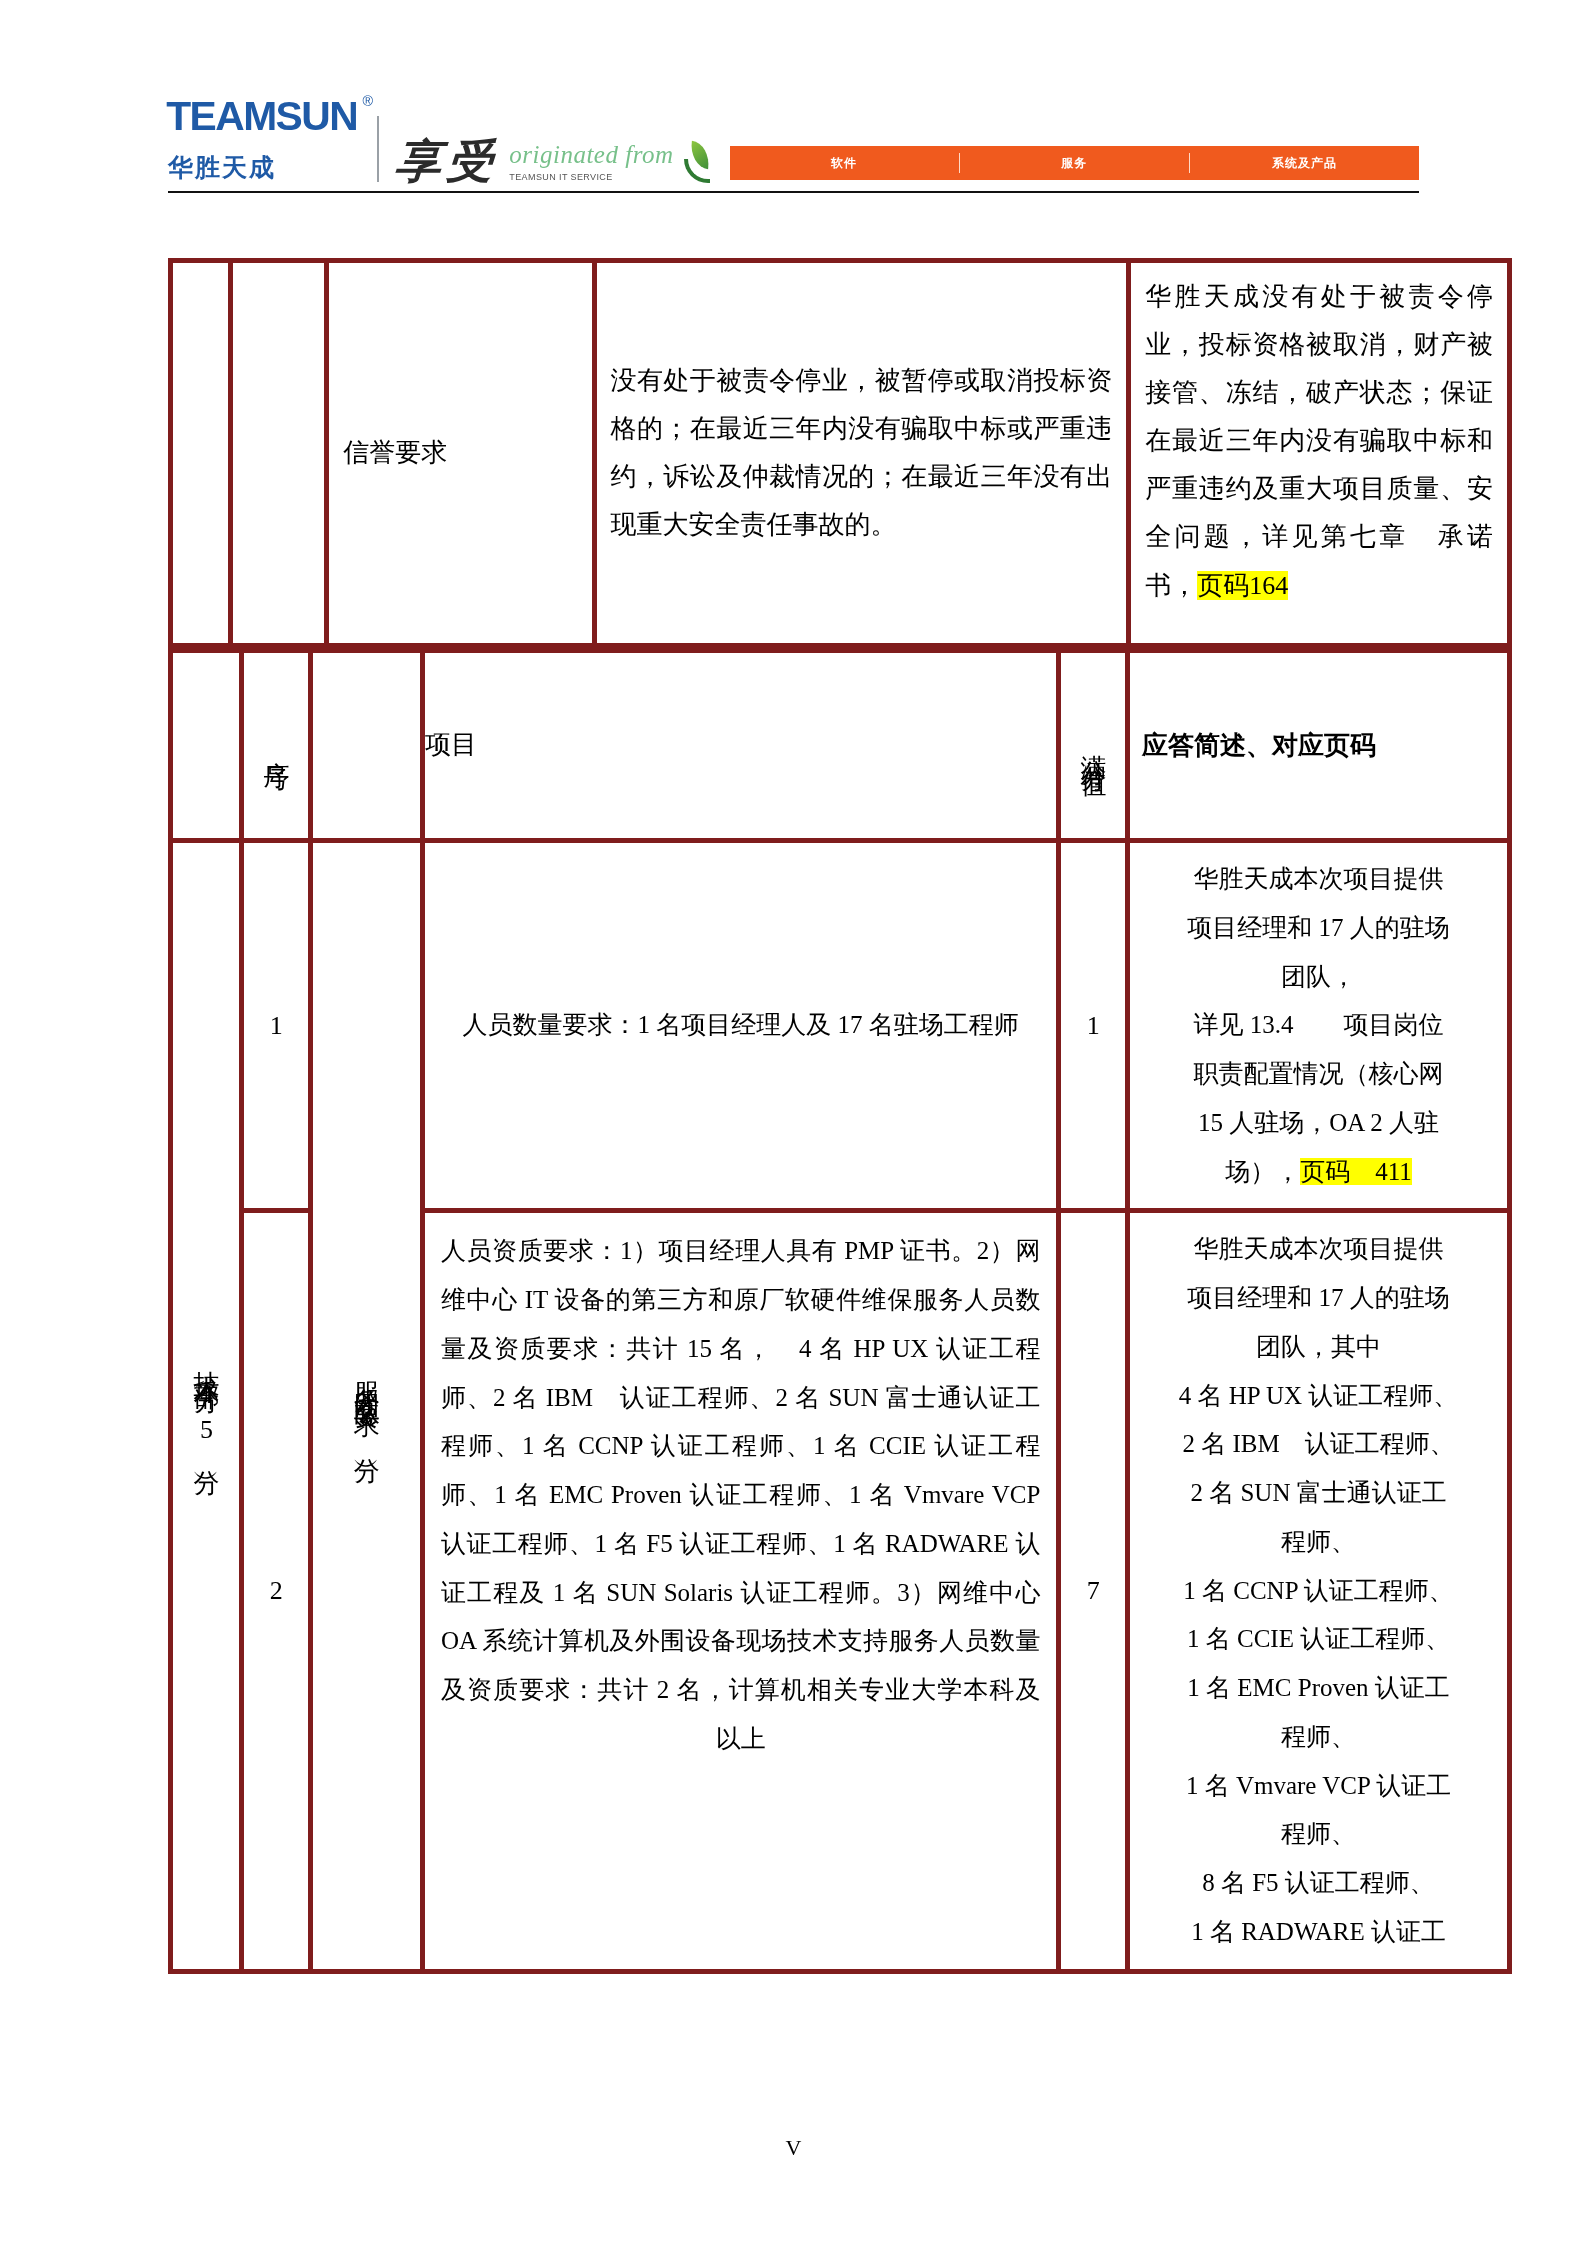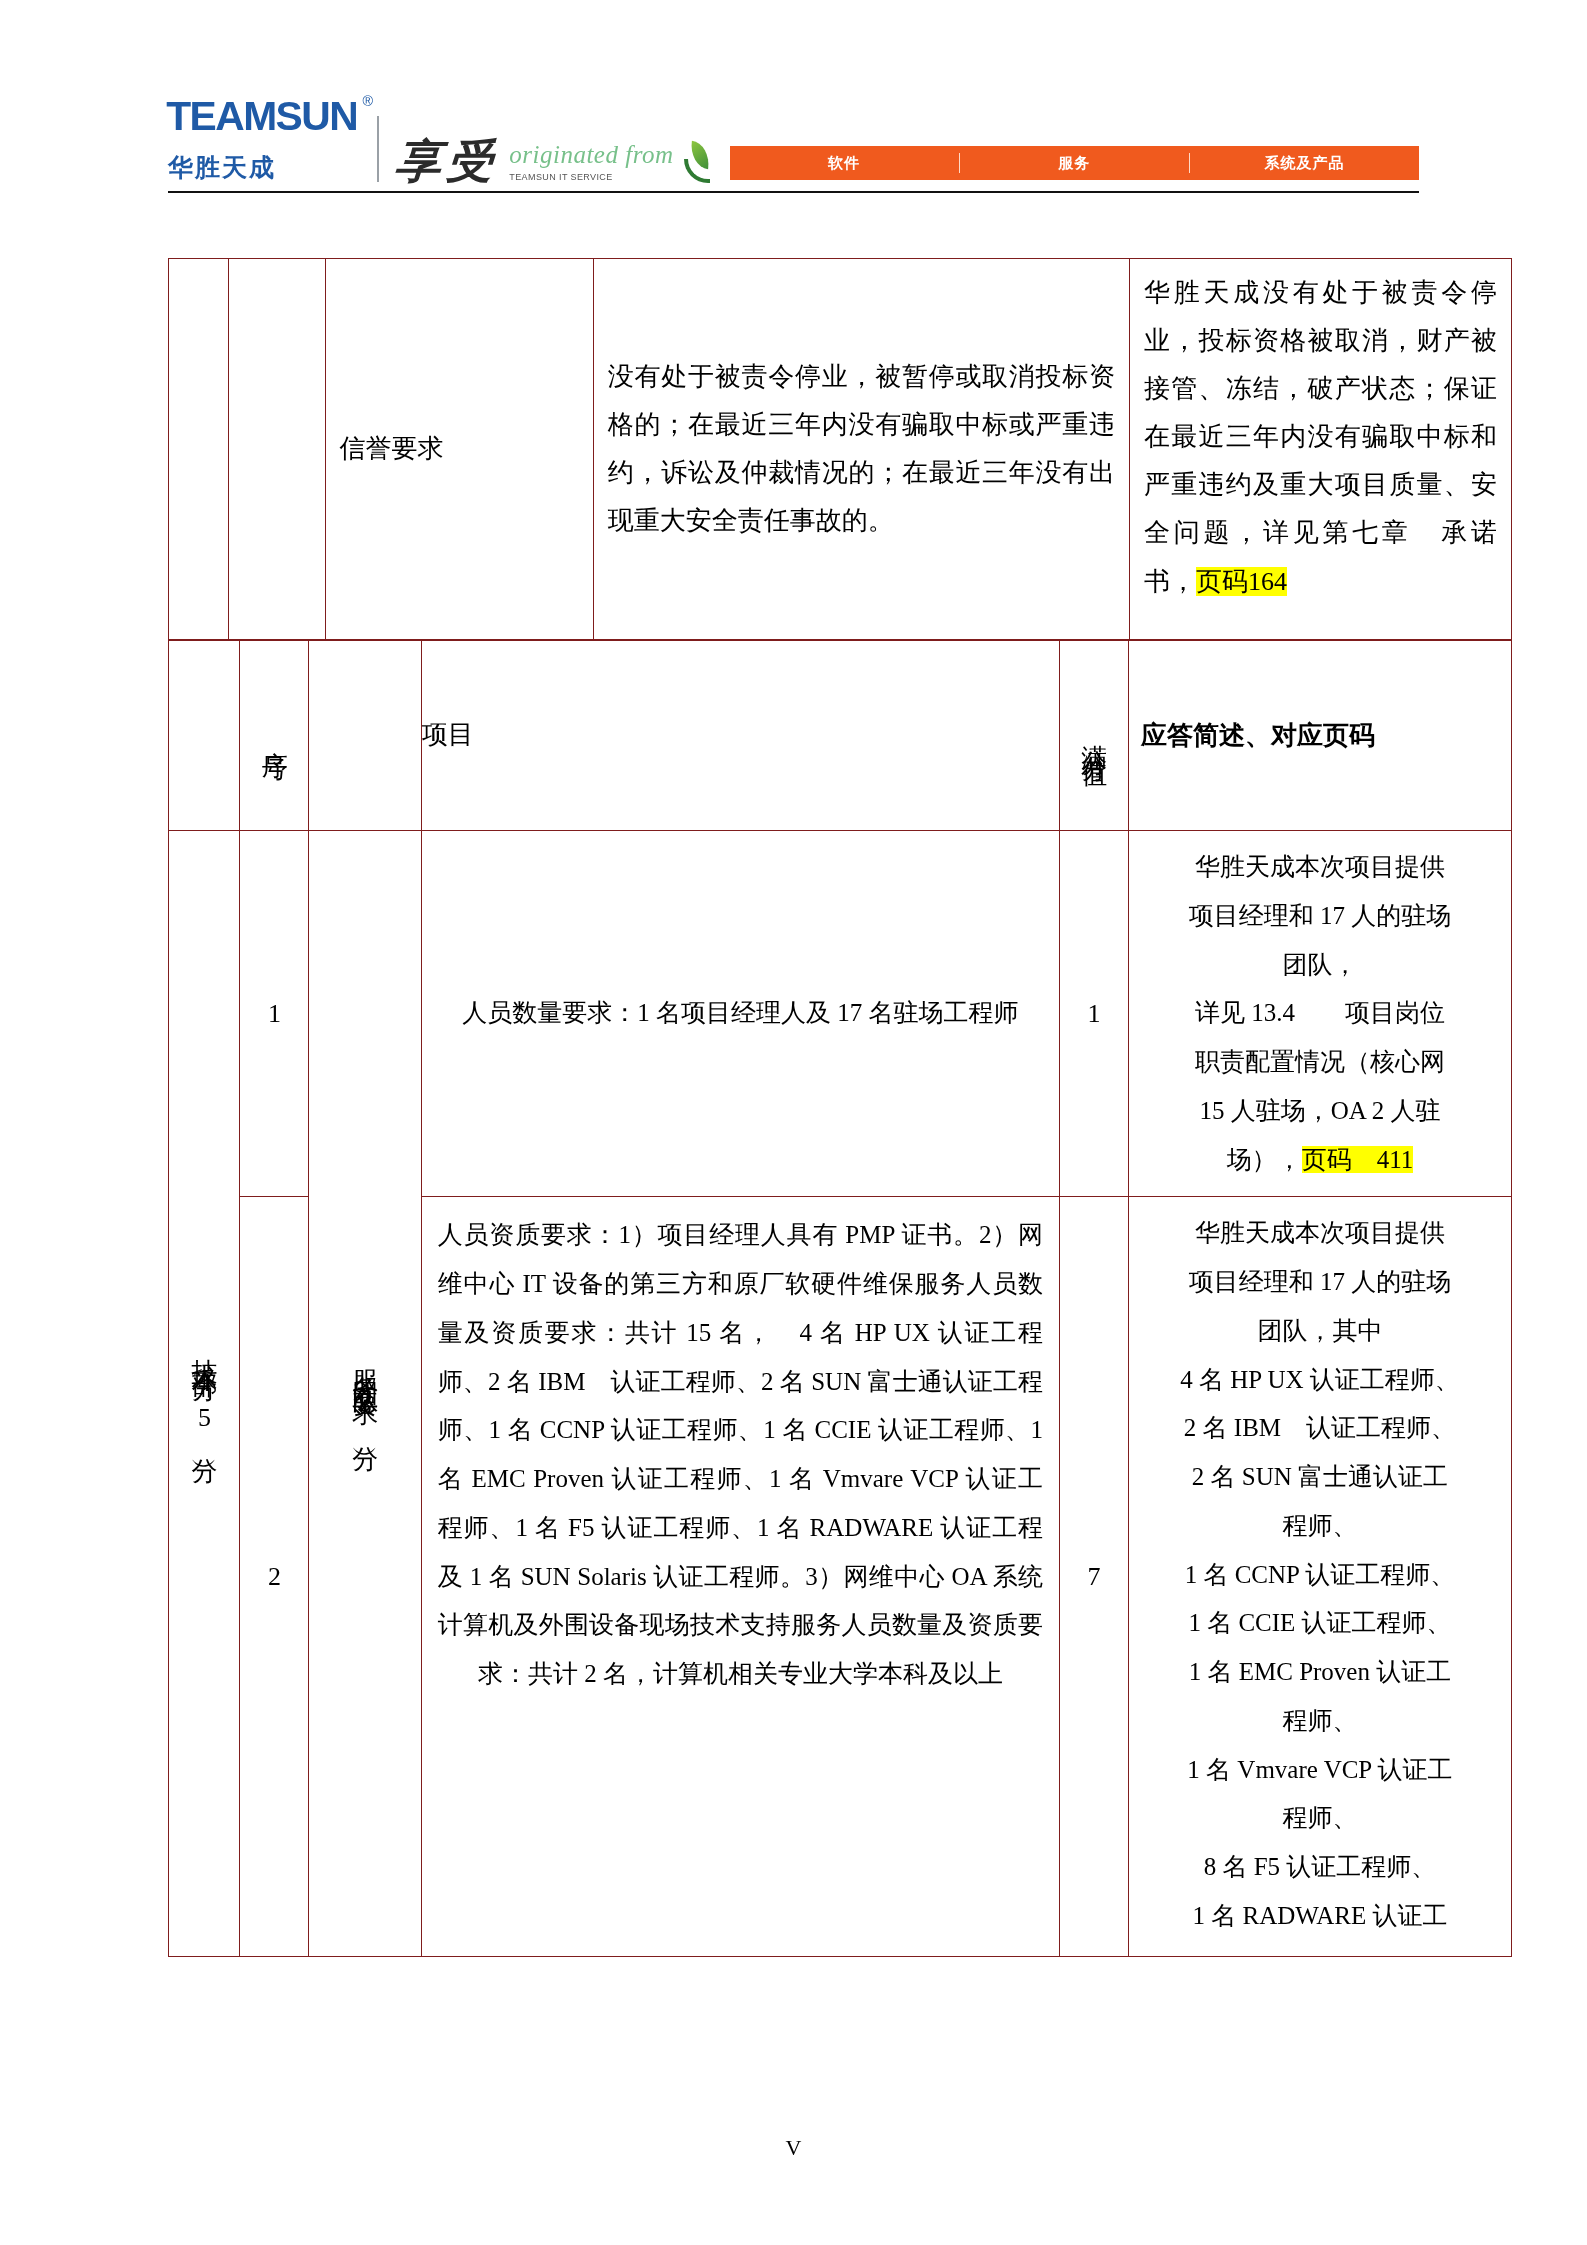--- a/index.html
+++ b/index.html
@@ -139,21 +139,21 @@
     background: #f05a1e;
     display: flex;
     align-items: center;
     margin-left: 12px;
     margin-bottom: 4px;
   }
   .navbar .nav-item {
     flex: 1;
     text-align: center;
     font-family: "Liberation Sans", sans-serif;
-    font-size: 15px;
+    font-size: 12px;
     font-weight: bold;
     color: #ffffff;
     letter-spacing: 1px;
   }
   .navbar .nav-sep {
     width: 1px;
     height: 20px;
     background: #ffd9c6;
   }
   .header-rule {
@@ -162,21 +162,21 @@
   }
 
   
   table.doc-table {
     border-collapse: collapse;
     width: 1344px;
     table-layout: fixed;
   }
   table.doc-table td,
   table.doc-table th {
-    border: 1px solid #7f1d1d;
+    border: 5px solid #7f1d1d;
     padding: 0;
     vertical-align: middle;
     font-weight: normal;
   }
 
   
   #table-credit { margin-top: 26px; }
   #table-credit td { height: 380px; }
   .cell-pad { padding: 10px 14px; }
 

